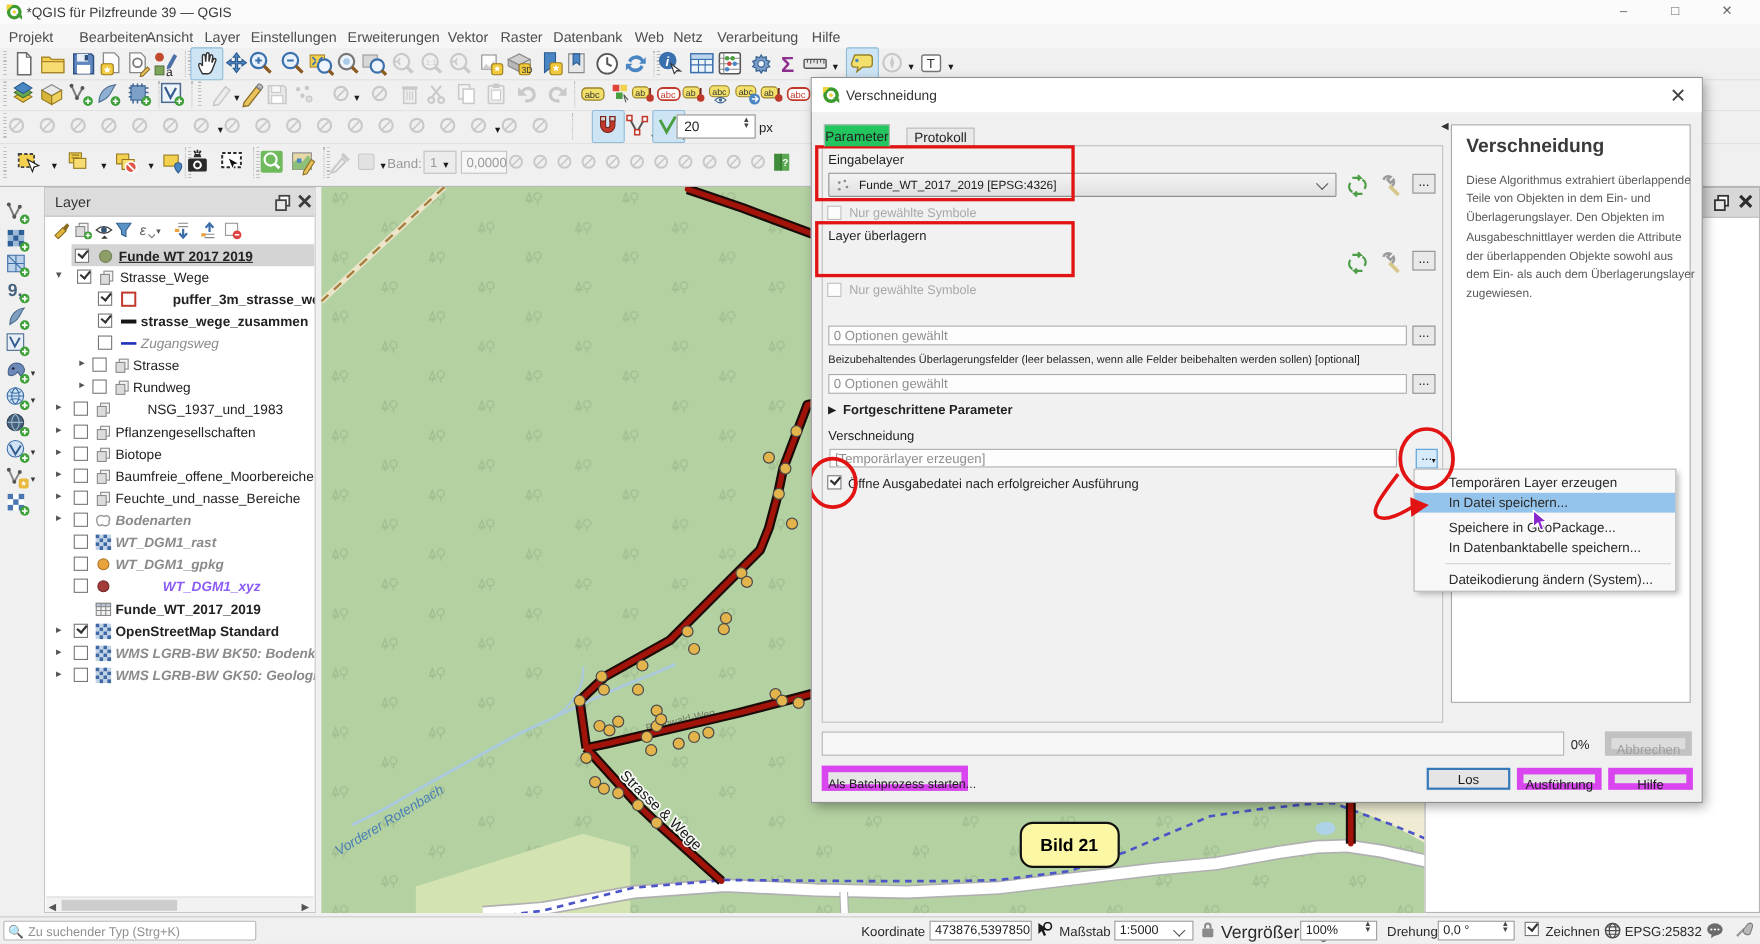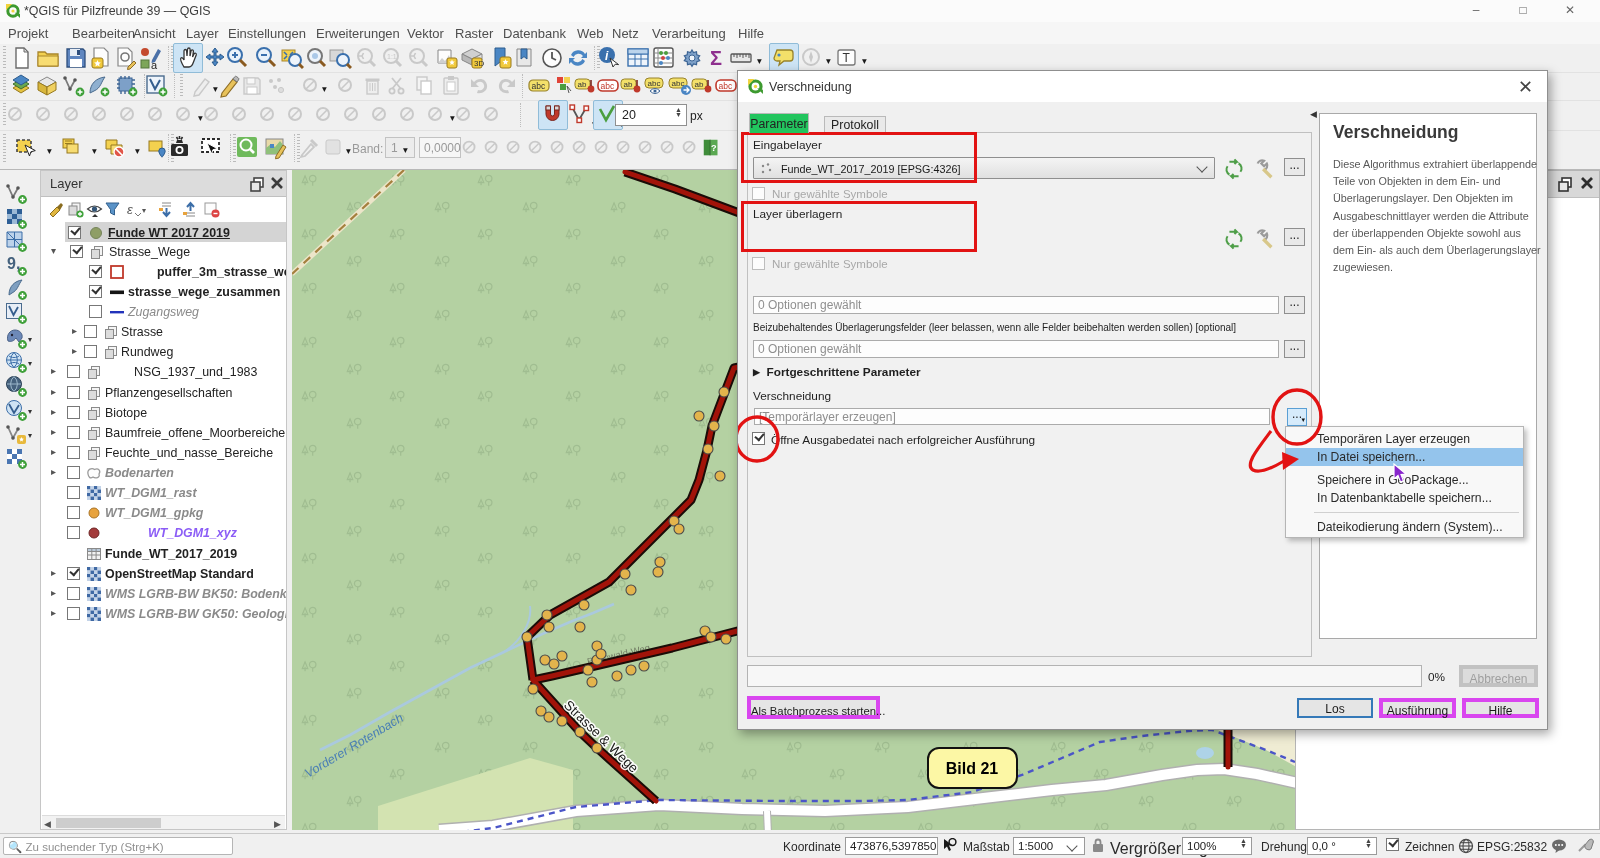--- a/index.html
+++ b/index.html
@@ -52,21 +52,21 @@
 .gbox { position:absolute; border:1px solid #c0c0c0; }
 .redbox { position:absolute; border:3px solid #e21313; }
 .dlbl { position:absolute; font-size:11.8px; color:#1f1f1f; white-space:nowrap; }
 .combo { position:absolute; height:22px; background:linear-gradient(#f4f4f4,#e0e0e0); border:1px solid #8f8f8f; border-radius:1px; }
 .combo .ctext { position:absolute; left:27px; top:5px; font-size:10.8px; color:#1a1a1a; white-space:nowrap; }
 .chev { position:absolute; width:8px; height:8px; border-right:1.6px solid #555; border-bottom:1.6px solid #555; transform:rotate(45deg); }
 .dots3 { position:absolute; width:21px; height:18px; background:#e9e9e9; border:1px solid #8f8f8f; text-align:center; line-height:12px; font-size:12px; color:#222; }
 .tfield { position:absolute; height:18px; background:#fdfdfd; border:1px solid #ababab; font-size:12px; color:#8f8f8f; padding:1px 4px 0 4px; white-space:nowrap; }
 .graycb { position:absolute; width:13px; height:13px; background:#fcfcfc; border:1px solid #bdbdbd; }
 .glabel { position:absolute; font-size:11.5px; color:#a8a8a8; white-space:nowrap; }
-.btn { position:absolute; background:#e5e5e5; border:4px solid #d946ef; font-size:12px; white-space:nowrap; color:#1b1b1b; text-align:center; }
+.btn { position:absolute; background:#e5e5e5; border:6px solid #d946ef; font-size:12px; white-space:nowrap; color:#1b1b1b; text-align:center; }
 .menuitem { position:absolute; left:0; width:100%; height:18px; font-size:12.2px; color:#2a2a2a; }
 .menuitem span { position:absolute; left:31px; top:2px; white-space:nowrap; }
 </style>
 </head>
 <body>
 
 <div id="titlebar" class="ab">
   <svg class="ab" style="left:5px;top:3px" width="16" height="16" viewBox="0 0 16 16">
       <circle cx="8" cy="8" r="5.2" fill="none" stroke="#3d9a2f" stroke-width="3"></circle>
       <path d="M9.5 9.5 L15 15 L15 11 Z" fill="#3d9a2f"></path>

